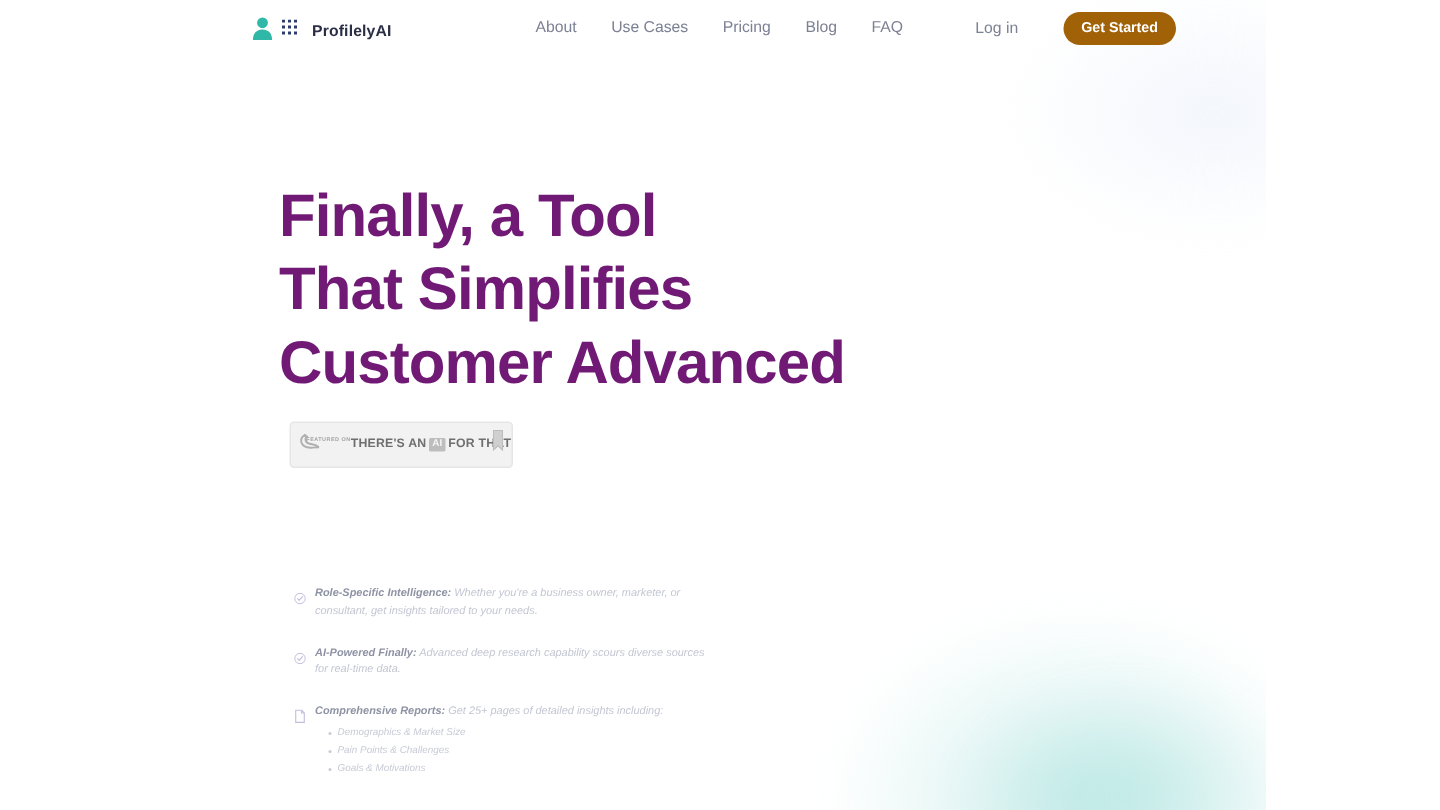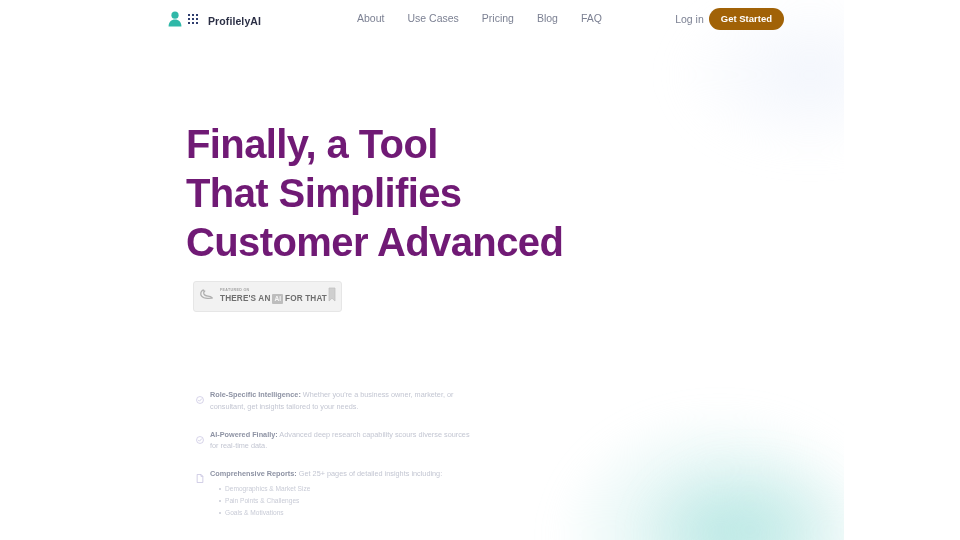--- a/index.html
+++ b/index.html
@@ -105,21 +105,21 @@
     white-space: nowrap;
     cursor: pointer;
   }
 
   .header-right {
     position: absolute;
     right: 176px;
     top: 8px;
     display: flex;
     align-items: center;
-    gap: 5px;
+    gap: 30px;
   }
   .login-link {
     font-size: 10.5px;
     color: #7c8193;
     line-height: 1;
     text-decoration: none;
     white-space: nowrap;
     cursor: pointer;
   }
   .cta-btn {
@@ -167,21 +167,20 @@
     display: flex;
     align-items: center;
     padding: 0 5px;
     box-sizing: border-box;
     z-index: 3;
     cursor: pointer;
   }
   .badge-mark { flex: 0 0 auto; margin-right: 4px; }
   .badge-text-wrap {
     display: flex;
-    flex-direction: column;
     justify-content: center;
     flex: 1 1 auto;
     min-width: 0;
   }
   .badge-featured {
     font-size: 3.6px;
     font-weight: bold;
     letter-spacing: 0.35px;
     color: #a3a3a3;
     line-height: 1;
@@ -229,20 +228,21 @@
     margin-bottom: 16px;
   }
   .feature-icon {
     flex: 0 0 auto;
     margin-top: 1px;
   }
   .feature-body {
     font-size: 7.3px;
     line-height: 1.62;
     color: #c3c6d2;
+    font-style: italic;
   }
   .feature-title {
     font-weight: bold;
     color: #8e93a4;
   }
   .feature-bullets {
     list-style: none;
     margin: 3px 0 0 0;
     padding: 0 0 0 9px;
   }

